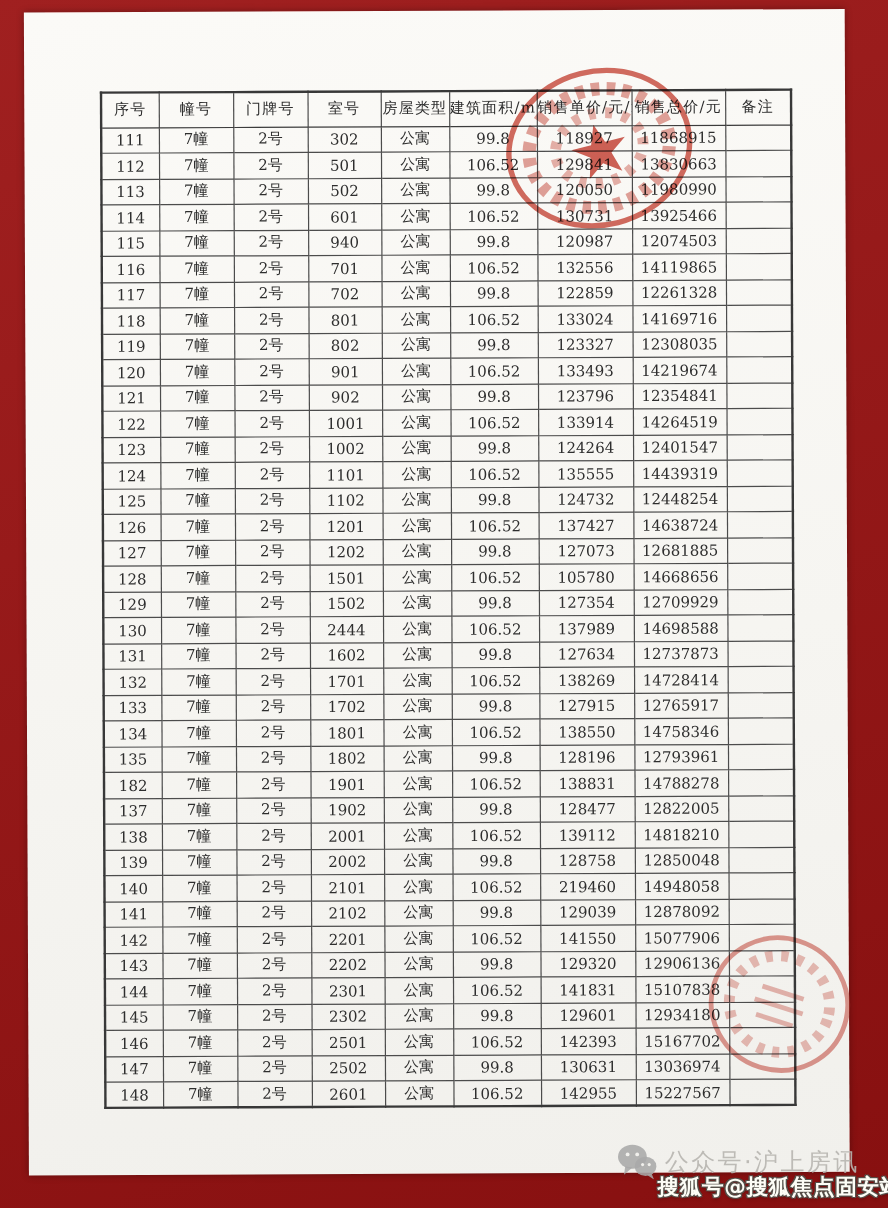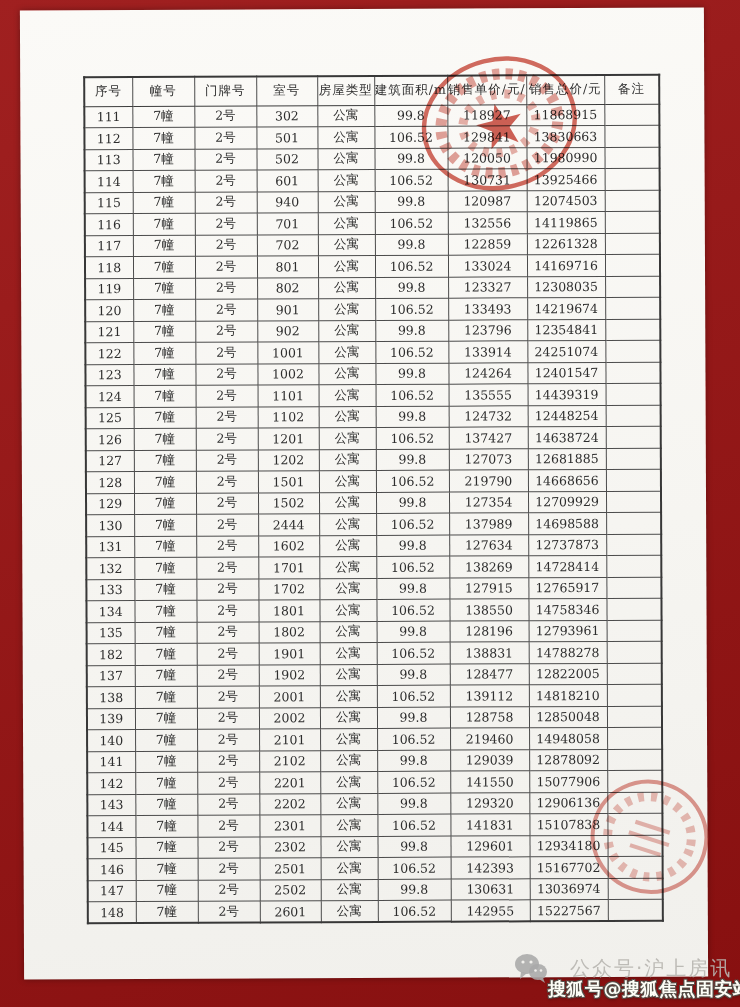--- a/index.html
+++ b/index.html
@@ -50,21 +50,21 @@
   table.price thead tr{height:29px;}
   table.price thead th{font-size:12.5px;letter-spacing:1px;border-bottom:1.5px solid #3c3c3c;}
   table.price tbody tr{height:21.5px;}
   
   svg.seal{position:absolute;mix-blend-mode:multiply;pointer-events:none;}
   .seal-top{left:396px;top:45px;}
   .seal-bottom{left:561px;top:769px;}
   
   .wm-wechat{
     position:absolute;left:514px;top:953px;
-    display:flex;align-items:center;gap:22px;
+    display:flex;align-items:center;gap:6px;
     z-index:5;
   }
   .wm-wechat .wm-text{
     font-family:"DejaVu Sans","Liberation Sans",sans-serif;
     font-size:20px;color:var(--watermark-gray);
     letter-spacing:2px;white-space:nowrap;
     opacity:.9;
   }
   .wm-sohu{
     position:absolute;left:548px;top:977px;z-index:6;
@@ -229,21 +229,21 @@
           <td></td>
         </tr>
         <tr>
           <td>122</td>
           <td>7幢</td>
           <td>2号</td>
           <td>1001</td>
           <td>公寓</td>
           <td>106.52</td>
           <td>133914</td>
-          <td>24251074</td>
+          <td>14264519</td>
           <td></td>
         </tr>
         <tr>
           <td>123</td>
           <td>7幢</td>
           <td>2号</td>
           <td>1002</td>
           <td>公寓</td>
           <td>99.8</td>
           <td>124264</td>
@@ -294,21 +294,21 @@
           <td>12681885</td>
           <td></td>
         </tr>
         <tr>
           <td>128</td>
           <td>7幢</td>
           <td>2号</td>
           <td>1501</td>
           <td>公寓</td>
           <td>106.52</td>
-          <td>219790</td>
+          <td>105780</td>
           <td>14668656</td>
           <td></td>
         </tr>
         <tr>
           <td>129</td>
           <td>7幢</td>
           <td>2号</td>
           <td>1502</td>
           <td>公寓</td>
           <td>99.8</td>

